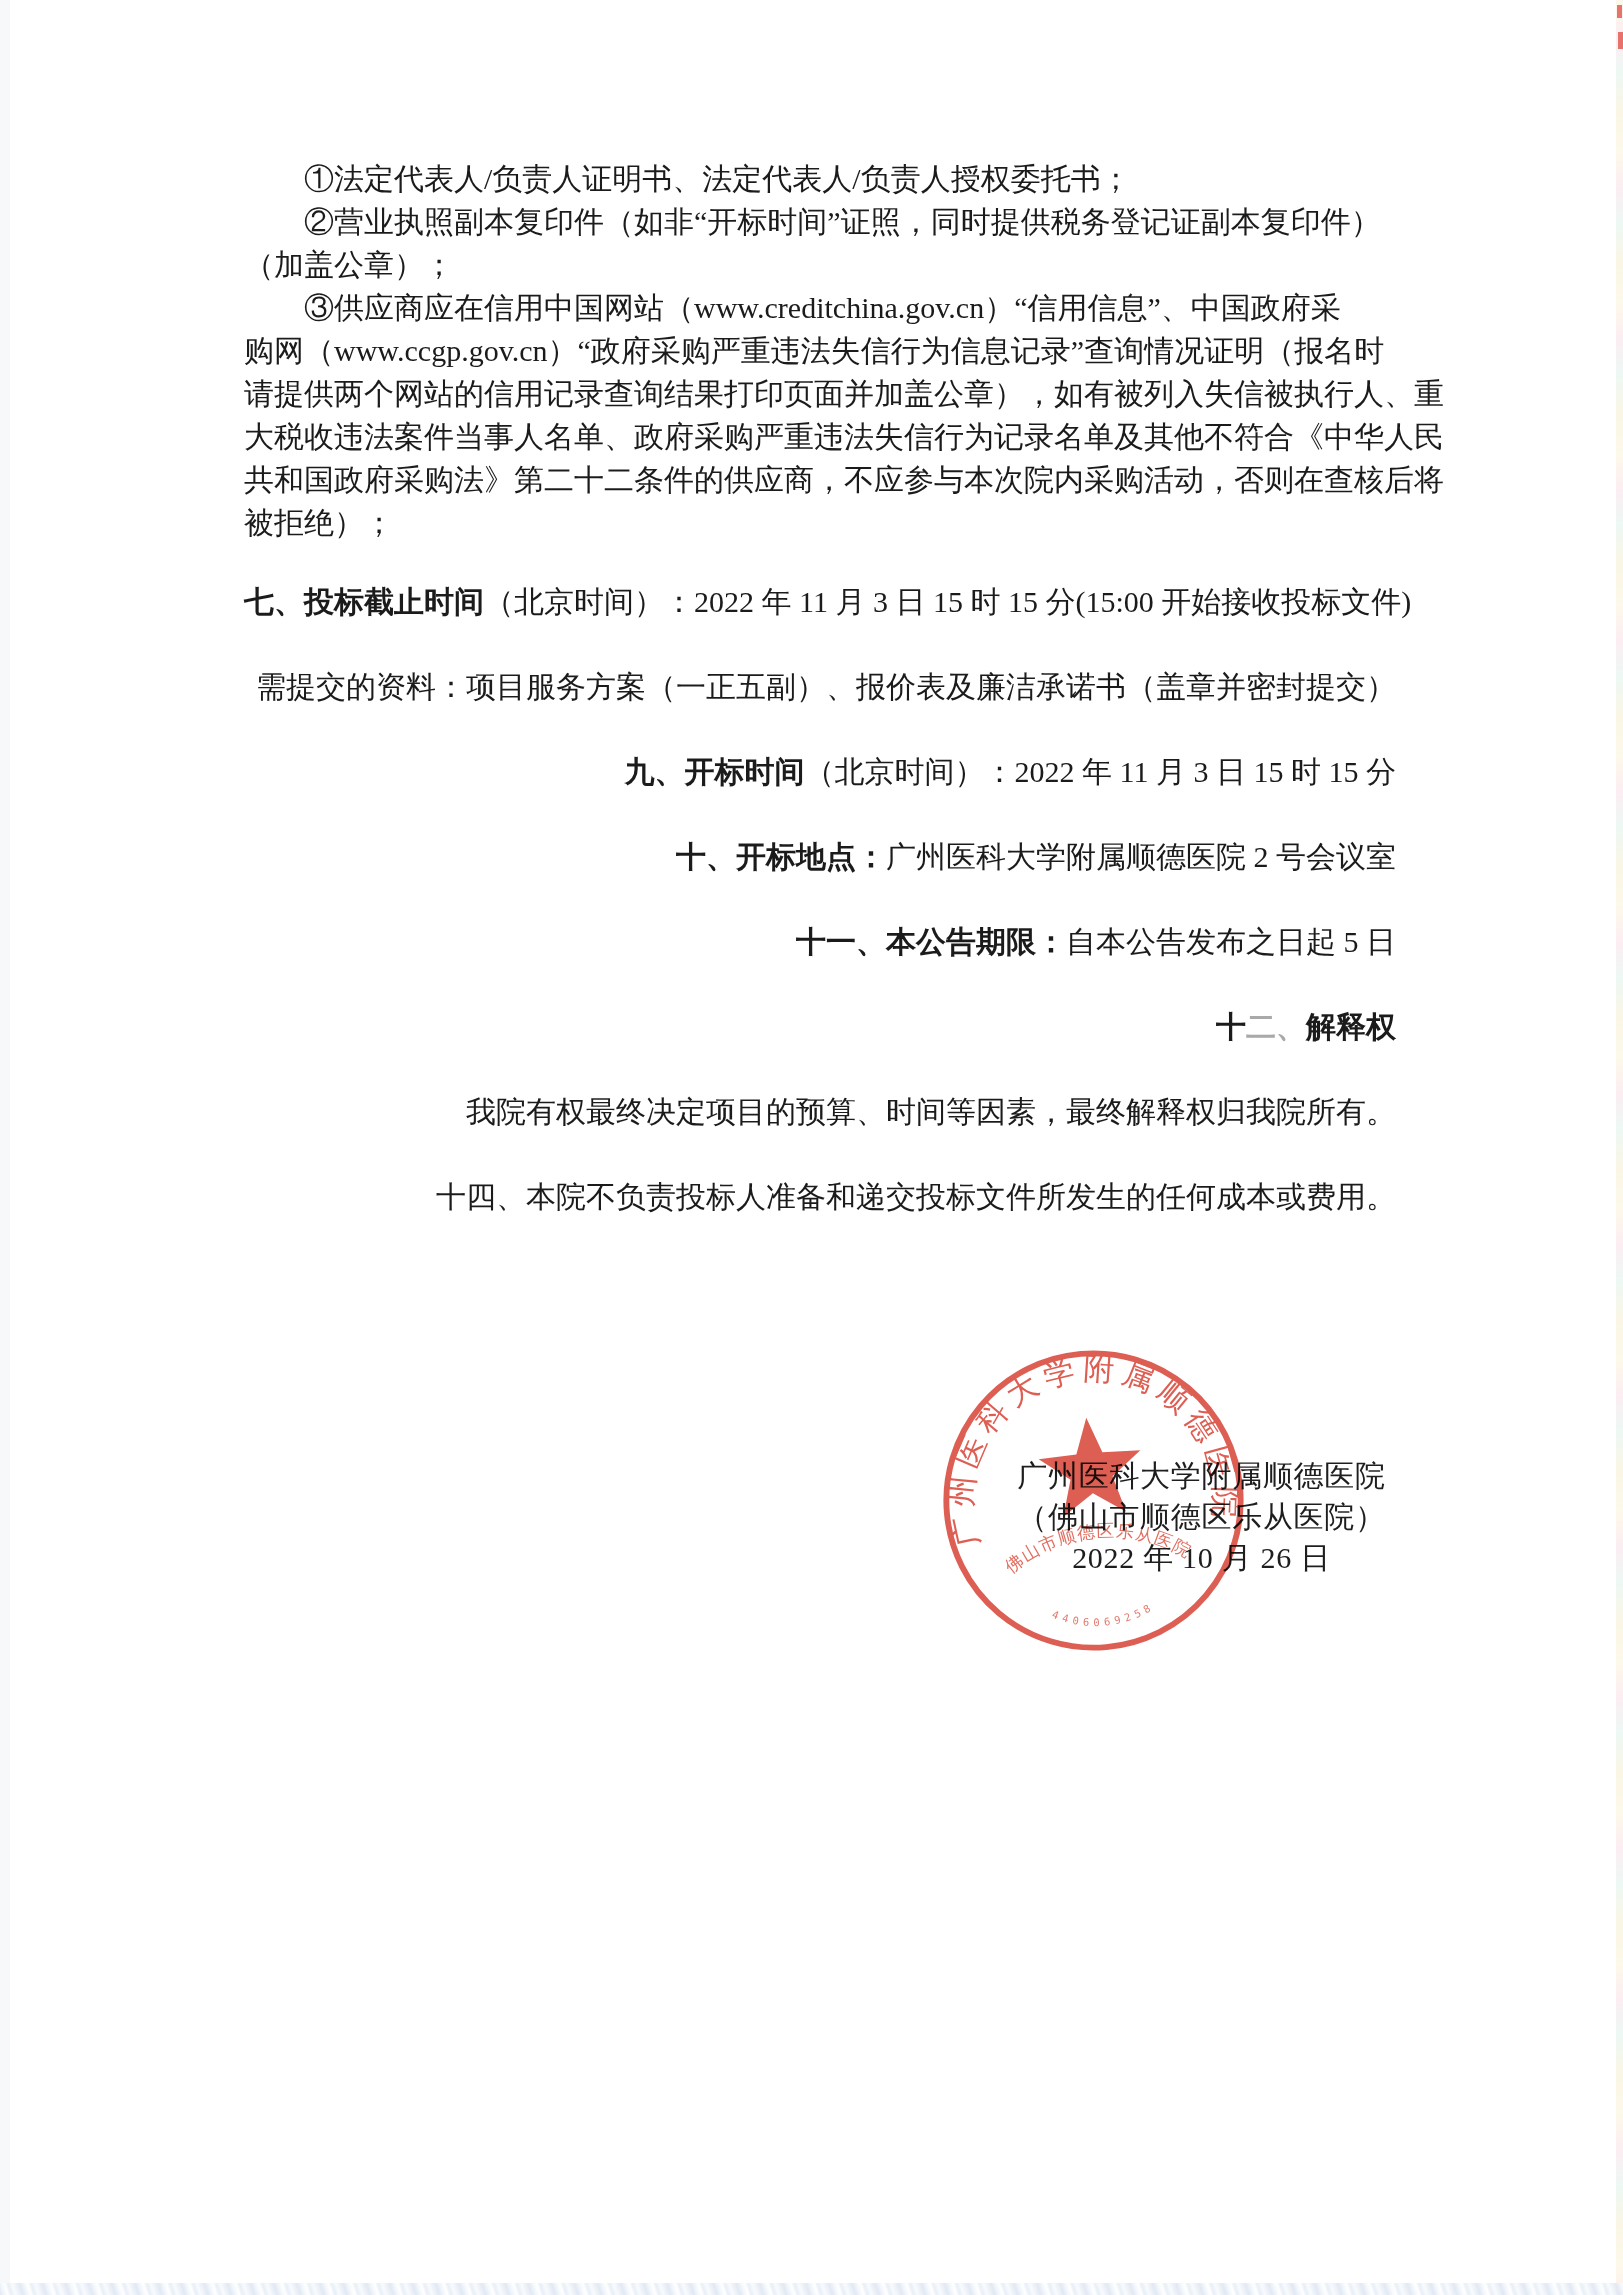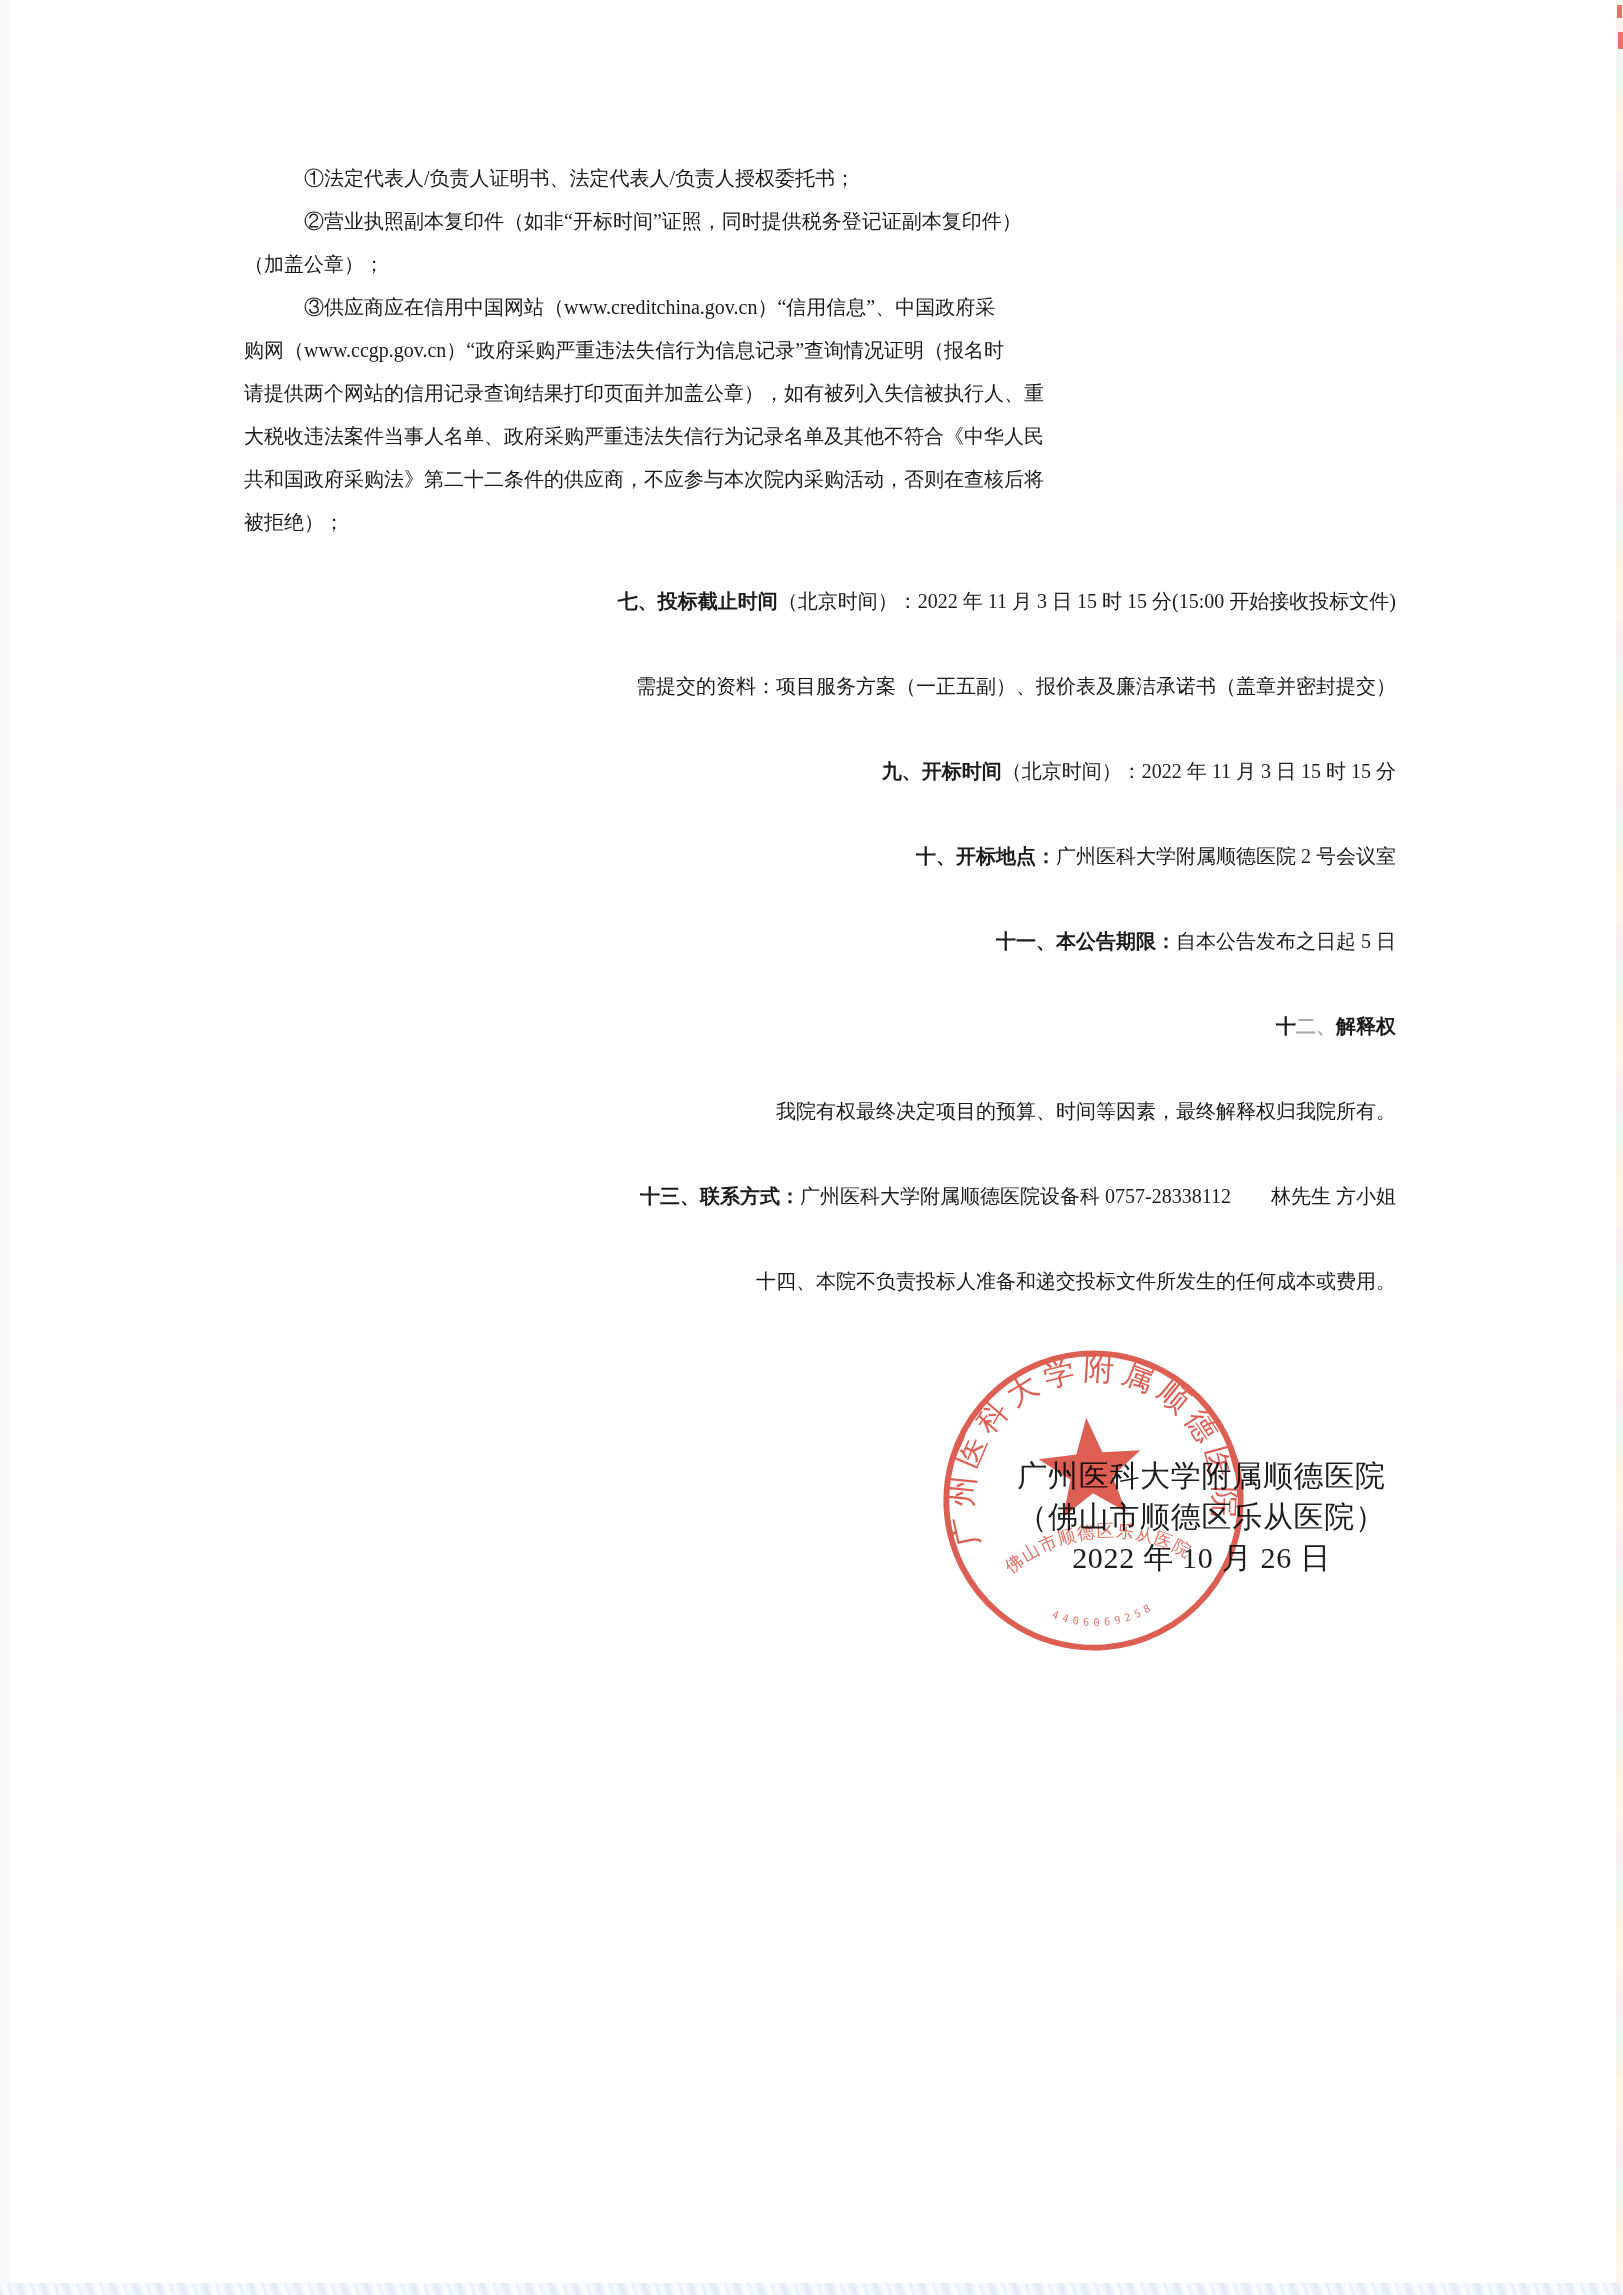--- a/index.html
+++ b/index.html
@@ -4,21 +4,21 @@
 <style>
   html,body{margin:0;padding:0;}
   body{
     width:1624px;height:2295px;position:relative;overflow:hidden;
     background:#ffffff;
     font-family:"Liberation Serif","DejaVu Serif",serif;
     color:#1b1b1b;
   }
   .textblock{
     position:absolute;left:244px;top:157px;width:1152px;
-    font-size:20px;
+    font-size:30px;
   }
   .pline{height:43px;line-height:43px;white-space:nowrap;}
   .indent{padding-left:60px;}
   .sec{margin-top:42px;height:43px;line-height:43px;white-space:nowrap;text-align:right;}
   .sec.first{margin-top:36px;}
   .hei{font-family:"Liberation Sans","DejaVu Sans",sans-serif;font-weight:700;}
   .faded{color:#a9a9a9;}
   
   .signature{
     position:absolute;left:1016px;top:1455px;width:371px;
@@ -97,23 +97,20 @@
     <div class="sec">
       <span class="hei">十一、本公告期限：</span><span>自本公告发布之日起 5 日</span>
     </div>
 
     <div class="sec">
       <span class="hei">十</span><span class="hei faded">二、</span><span class="hei">解释权</span>
     </div>
 
     <div class="sec">我院有权最终决定项目的预算、时间等因素，最终解释权归我院所有。</div>
 
-    <div class="sec">
-      <span class="hei">十三、联系方式：</span><span>广州医科大学附属顺德医院设备科 0757-28338112　　林先生 方小姐</span>
-    </div>
 
     <div class="sec">十四、本院不负责投标人准备和递交投标文件所发生的任何成本或费用。</div>
   </div>
 
   <div class="signature">
     <div>广州医科大学附属顺德医院</div>
     <div>（佛山市顺德区乐从医院）</div>
     <div>2022 年 10 月 26 日</div>
   </div>
 

